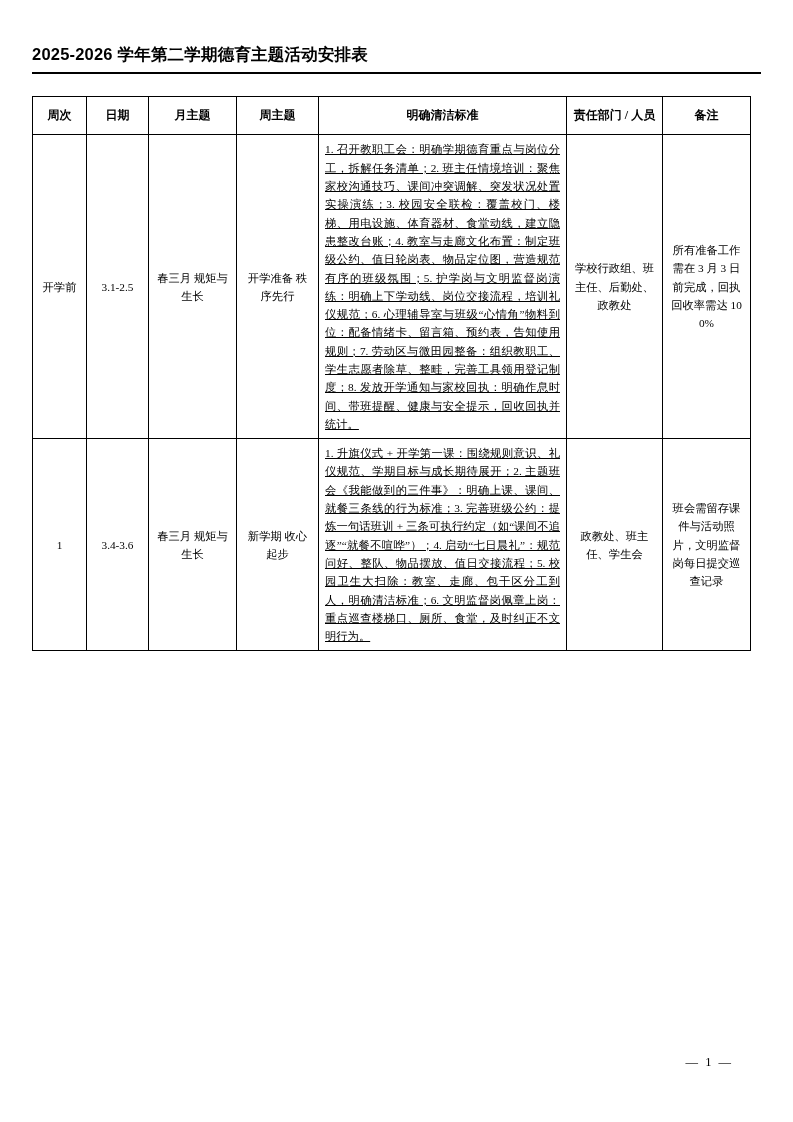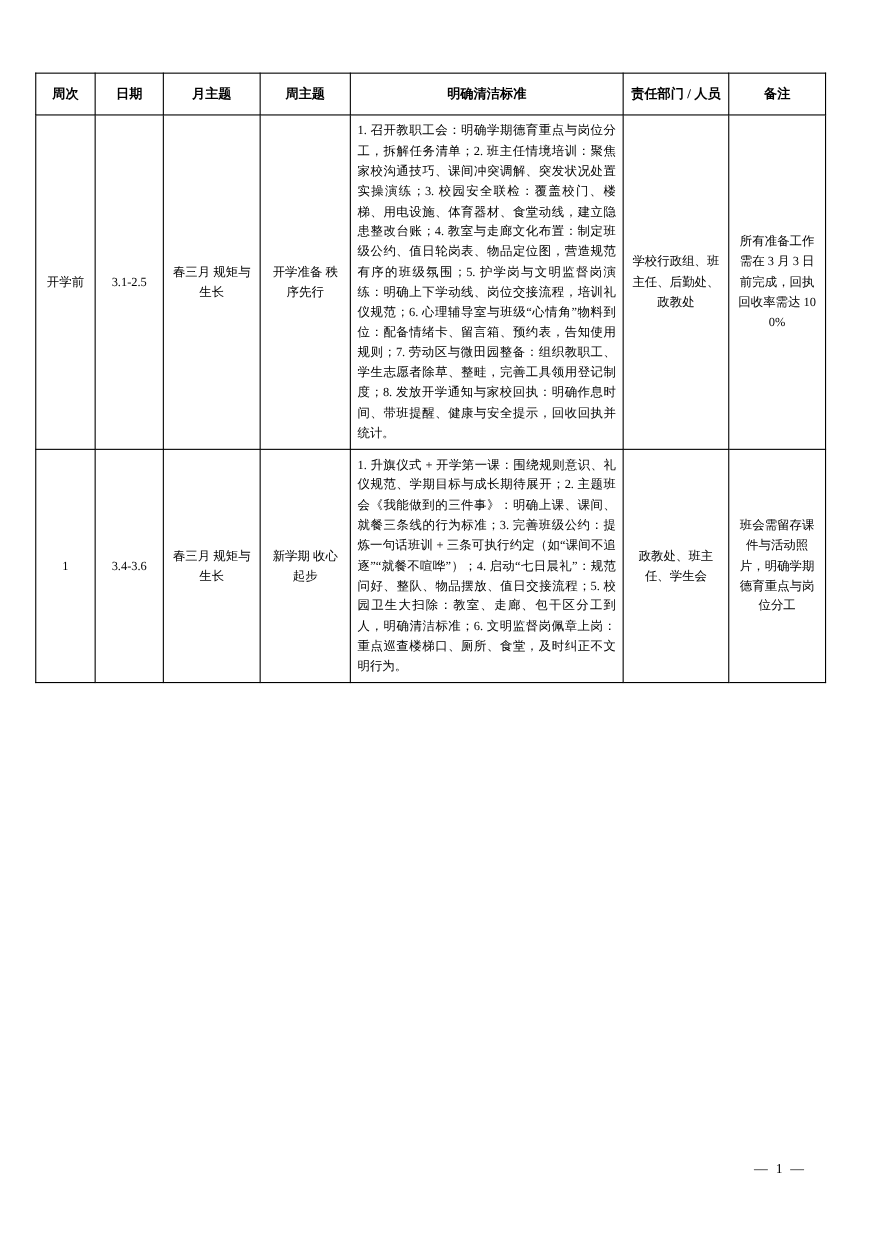--- a/index.html
+++ b/index.html
@@ -62,38 +62,40 @@
   .col-main   { width: 248px; }
   .col-dept   { width: 96px; }
   .col-remark { width: 88px; }
 
   td.c-center {
     text-align: center;
   }
   td.c-just {
     text-align: justify;
     text-justify: inter-ideograph;
+    text-decoration: underline;
   }
   td.c-left {
     text-align: center;
   }
   .page-number {
     position: absolute;
     right: 60px;
     bottom: 52px;
     font-size: 12.5px;
     letter-spacing: 2px;
     font-family: "Liberation Serif", "DejaVu Serif", serif;
   }
 </style>
 </head>
 <body>
 
 <div class="page">
 
+  <h1 class="doc-title">2025-2026 学年第二学期德育主题活动安排表</h1>
 
   <table class="schedule">
     <colgroup>
       <col class="col-week">
       <col class="col-date">
       <col class="col-month">
       <col class="col-theme">
       <col class="col-main">
       <col class="col-dept">
       <col class="col-remark">
@@ -119,20 +121,20 @@
         <td class="c-left">学校行政组、班主任、后勤处、政教处</td>
         <td class="c-left">所有准备工作需在 3 月 3 日前完成，回执回收率需达 100%</td>
       </tr>
       <tr>
         <td class="c-center">1</td>
         <td class="c-center">3.4-3.6</td>
         <td class="c-center">春三月 规矩与生长</td>
         <td class="c-center">新学期 收心起步</td>
         <td class="c-just">1. 升旗仪式 + 开学第一课：围绕规则意识、礼仪规范、学期目标与成长期待展开；2. 主题班会《我能做到的三件事》：明确上课、课间、就餐三条线的行为标准；3. 完善班级公约：提炼一句话班训 + 三条可执行约定（如“课间不追逐”“就餐不喧哗”）；4. 启动“七日晨礼”：规范问好、整队、物品摆放、值日交接流程；5. 校园卫生大扫除：教室、走廊、包干区分工到人，明确清洁标准；6. 文明监督岗佩章上岗：重点巡查楼梯口、厕所、食堂，及时纠正不文明行为。</td>
         <td class="c-left">政教处、班主任、学生会</td>
-        <td class="c-left">班会需留存课件与活动照片，明确学期德育重点与岗位分工</td>
+        <td class="c-left">班会需留存课件与活动照片，文明监督岗每日提交巡查记录</td>
       </tr>
     </tbody>
   </table>
 
   <div class="page-number">— 1 —</div>
 
 </div>
 
 </body></html>

